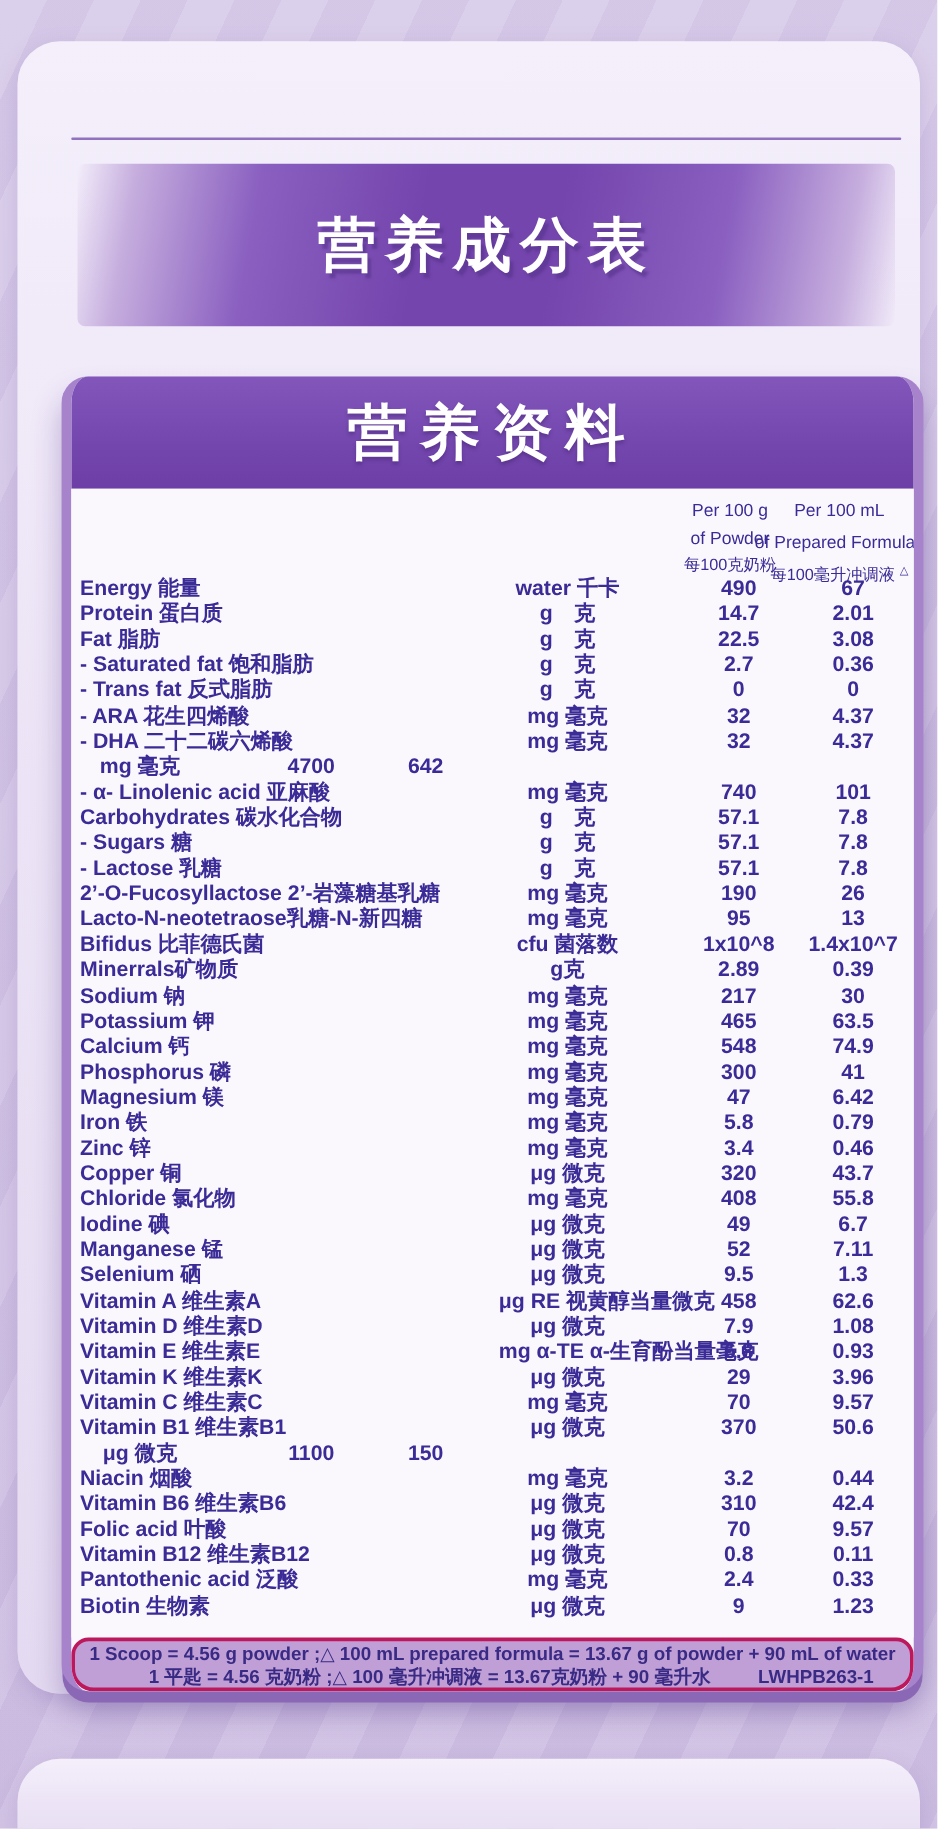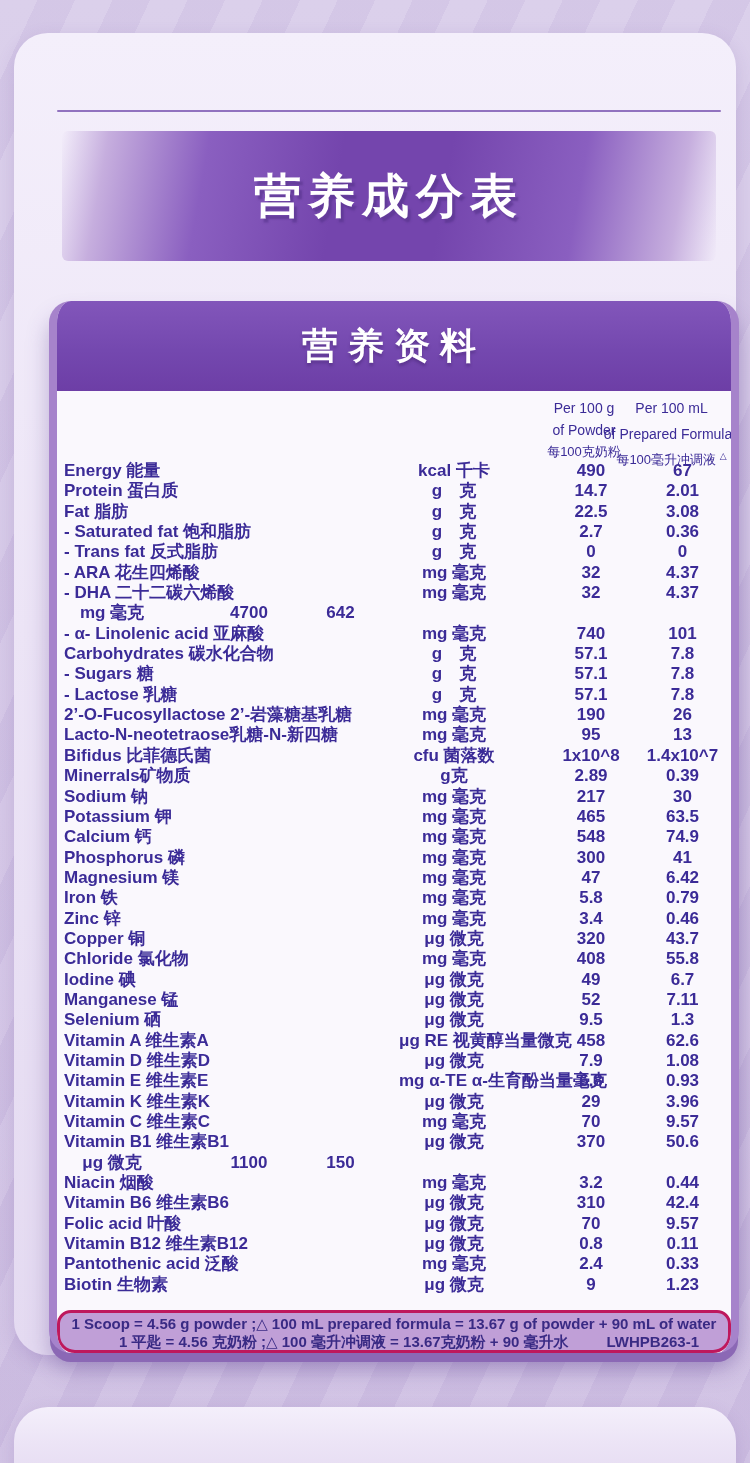--- a/index.html
+++ b/index.html
@@ -54,21 +54,21 @@
     background:#faf8fd;
     overflow:hidden;
     box-shadow:0 10px 0 -1px #8b68b5, 0 16px 22px rgba(90,60,140,0.35);
   }
   .card-header{
     height:90px;
     background:linear-gradient(180deg,#8256ba 0%,#7448af 55%,#6d3ea6 100%);
     display:flex;align-items:center;justify-content:center;
   }
   .card-header-title{
-    font-size:36px;font-weight:bold;color:#ffffff;letter-spacing:10px;
+    font-size:48px;font-weight:bold;color:#ffffff;letter-spacing:10px;
     text-shadow:0 3px 3px rgba(60,30,100,0.4);
   }
   .card-body{
     position:relative;
     height:919px;background:#faf8fd;color:#3b2b97;
   }
   .col-headers{position:relative;height:70px;font-weight:normal;}
   .col-h{position:absolute;top:6px;text-align:center;line-height:22px;font-size:14px;}
   .col-h .zh{font-size:13px;}
   .col-h1{left:447px;width:160px;}
@@ -124,21 +124,21 @@
           </div>
           <div class="col-h col-h2">
             <div>Per 100 mL</div>
             <div><span>of Prepared Formula</span><span class="sup-tri">△</span></div>
             <div class="zh"><span>每100毫升冲调液</span> <span class="sup-tri">△</span></div>
           </div>
         </div>
         <div class="rows" id="rows">
             <div class="t-row">
               <div class="c-name">Energy 能量</div>
-              <div class="c-unit">kcal 千卡</div>
+              <div class="c-unit">water 千卡</div>
               <div class="c-v1">490</div>
               <div class="c-v2">67</div>
             </div>
             <div class="t-row">
               <div class="c-name">Protein 蛋白质</div>
               <div class="c-unit">g　克</div>
               <div class="c-v1">14.7</div>
               <div class="c-v2">2.01</div>
             </div>
             <div class="t-row">

